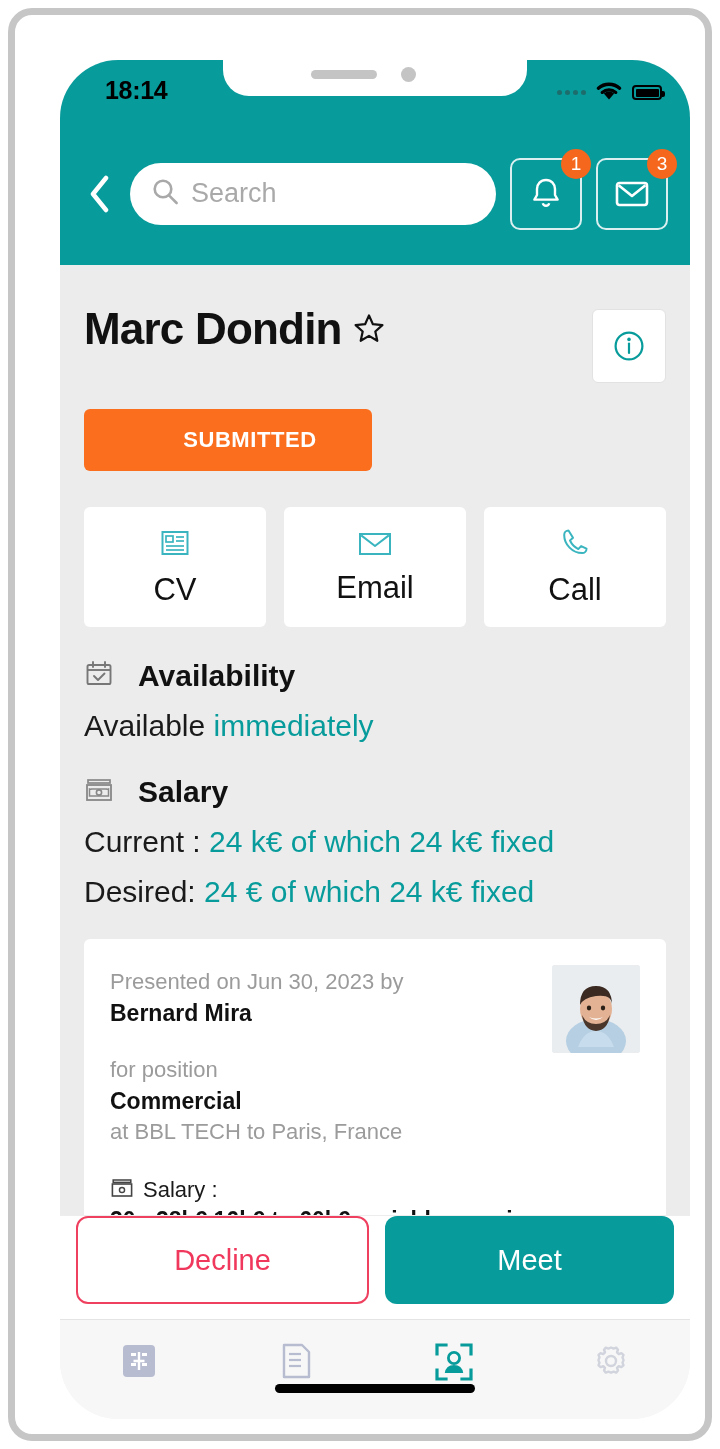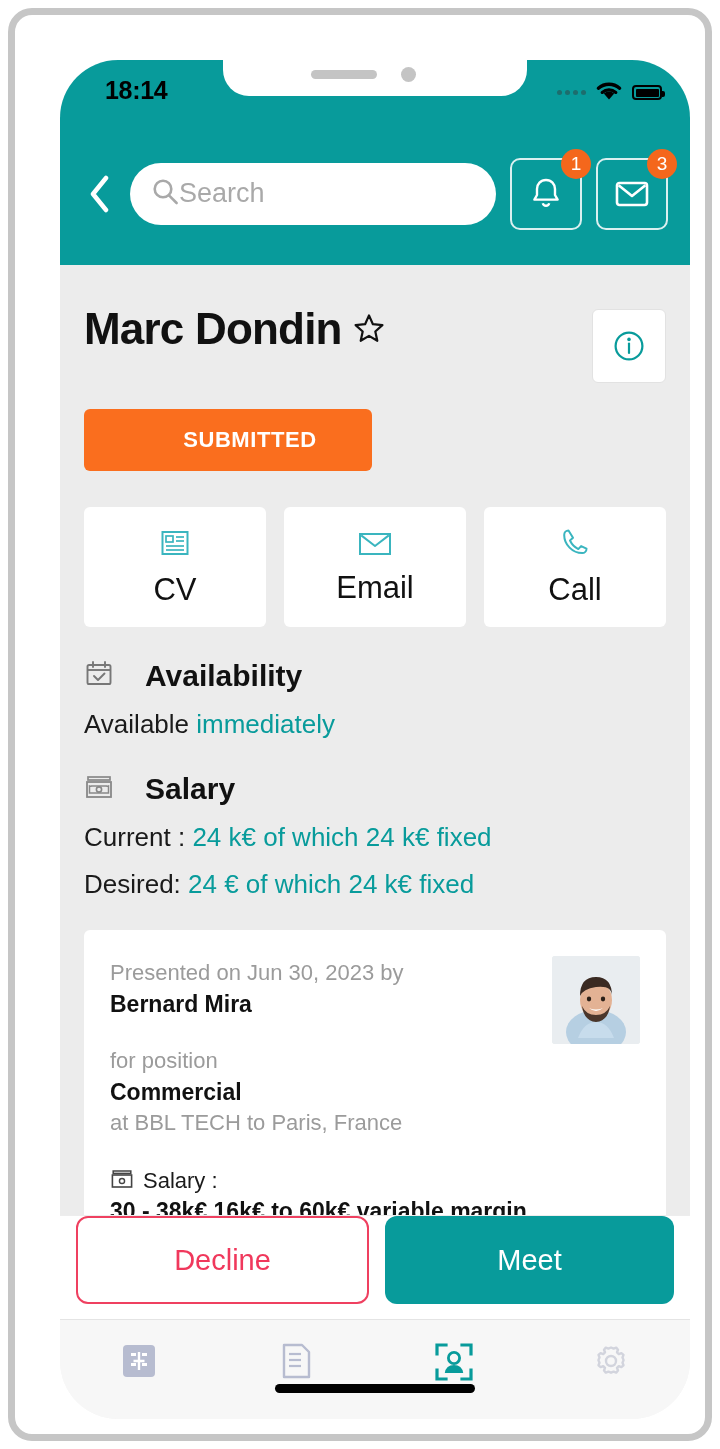--- a/index.html
+++ b/index.html
@@ -91,21 +91,21 @@
     z-index: 2;
   }
   #back-button {
     width: 34px; height: 44px; flex: 0 0 auto;
     display: flex; align-items: center; justify-content: center;
     cursor: pointer;
   }
   #search-box {
     flex: 1 1 auto; height: 62px;
     background: #fff; border-radius: 31px;
-    display: flex; align-items: center; gap: 0;
+    display: flex; align-items: center; gap: 12px;
     padding: 0 22px;
   }
   #search-input {
     border: none; outline: none; background: transparent;
     font-family: "Liberation Sans", sans-serif;
     font-size: 27px; color: #9a9a9a; width: 100%;
   }
   #search-input::placeholder { color: #a9a9a9; }
   .icon-box {
     position: relative; flex: 0 0 auto;
@@ -166,27 +166,27 @@
   .action-card {
     flex: 1 1 0; height: 120px;
     background: #fff; border-radius: 6px;
     display: flex; flex-direction: column;
     align-items: center; justify-content: center; gap: 8px;
     cursor: pointer;
   }
   .action-label { font-size: 31px; color: #111; }
 
   .section-head {
-    display: flex; align-items: center; gap: 31px;
+    display: flex; align-items: center; gap: 24px;
     padding: 32px 24px 0 24px;
   }
   .section-title { font-size: 30px; font-weight: bold; color: #111; }
   .section-line {
     padding: 16px 29px 0 24px;
-    font-size: 26px; color: #1a1a1a;
+    font-size: 30px; color: #1a1a1a;
   }
   .teal { color: #089b9b; }
 
   
   #presented-card {
     margin: 30px 24px 0 24px;
     background: #fff;
     border-radius: 6px;
     padding: 28px 26px 28px 26px;
     position: relative;

